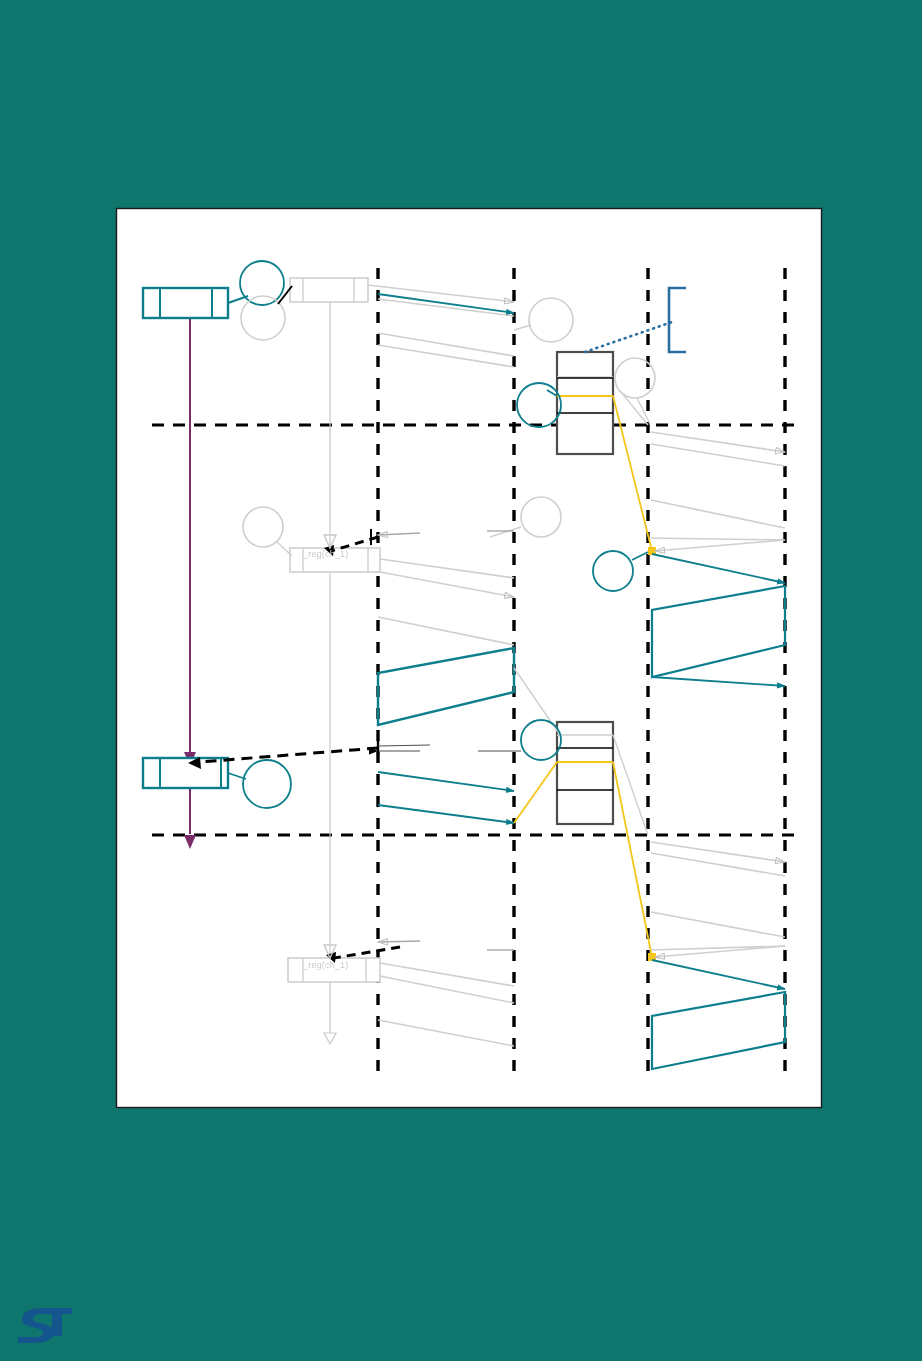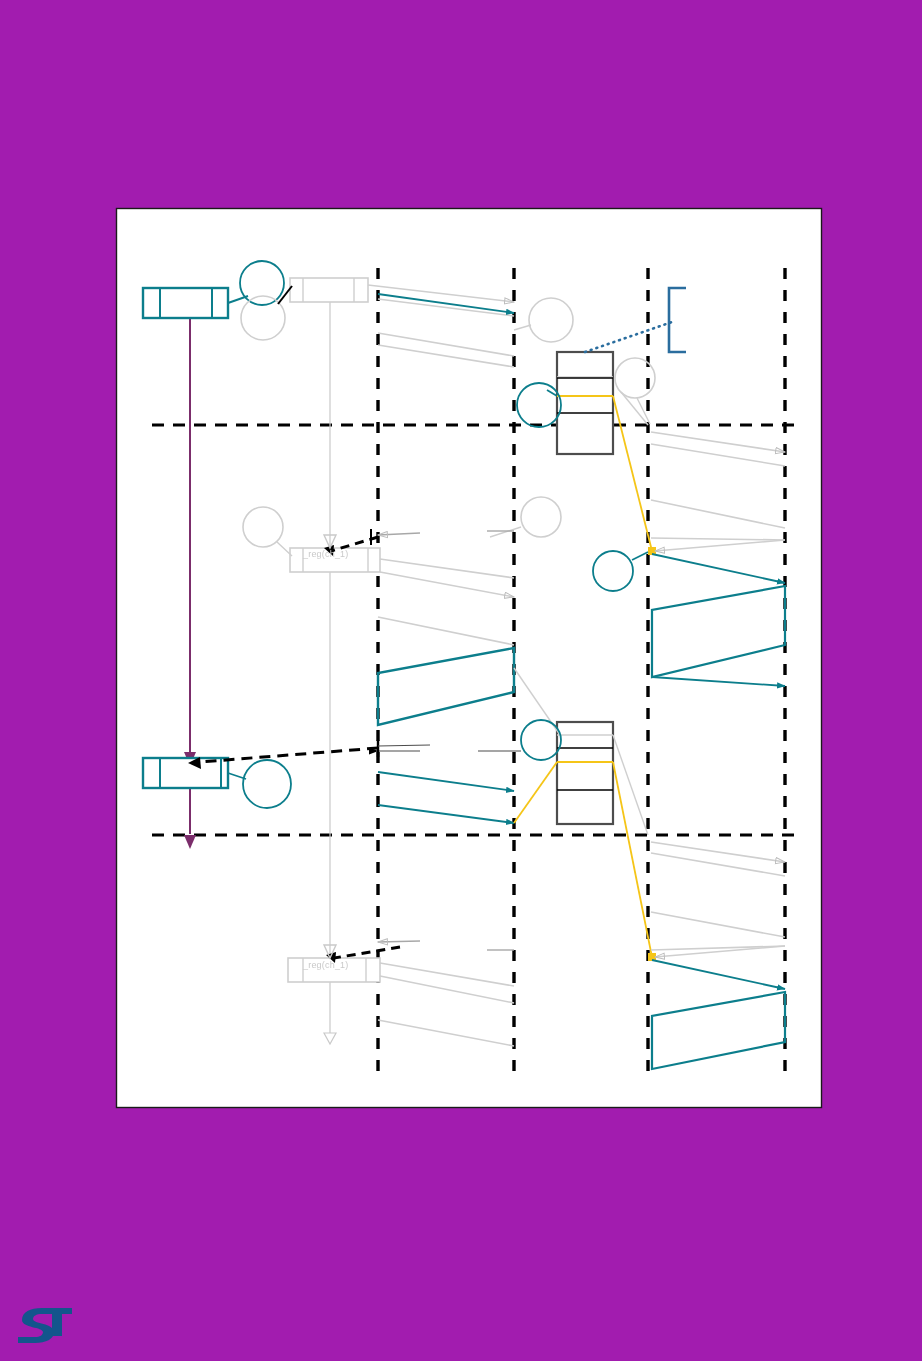--- a/index.html
+++ b/index.html
@@ -5,21 +5,21 @@
   html, body {
     margin: 0;
     padding: 0;
     background: #ffffff;
     font-family: "Liberation Sans", sans-serif;
   }
   #page {
     position: relative;
     width: 922px;
     height: 1361px;
-    background: #a21caf;
+    background: #0f766e;
     overflow: hidden;
   }
   #svg-canvas {
     position: absolute;
     left: 0;
     top: 0;
     width: 922px;
     height: 1361px;
   }
   .label-text {

